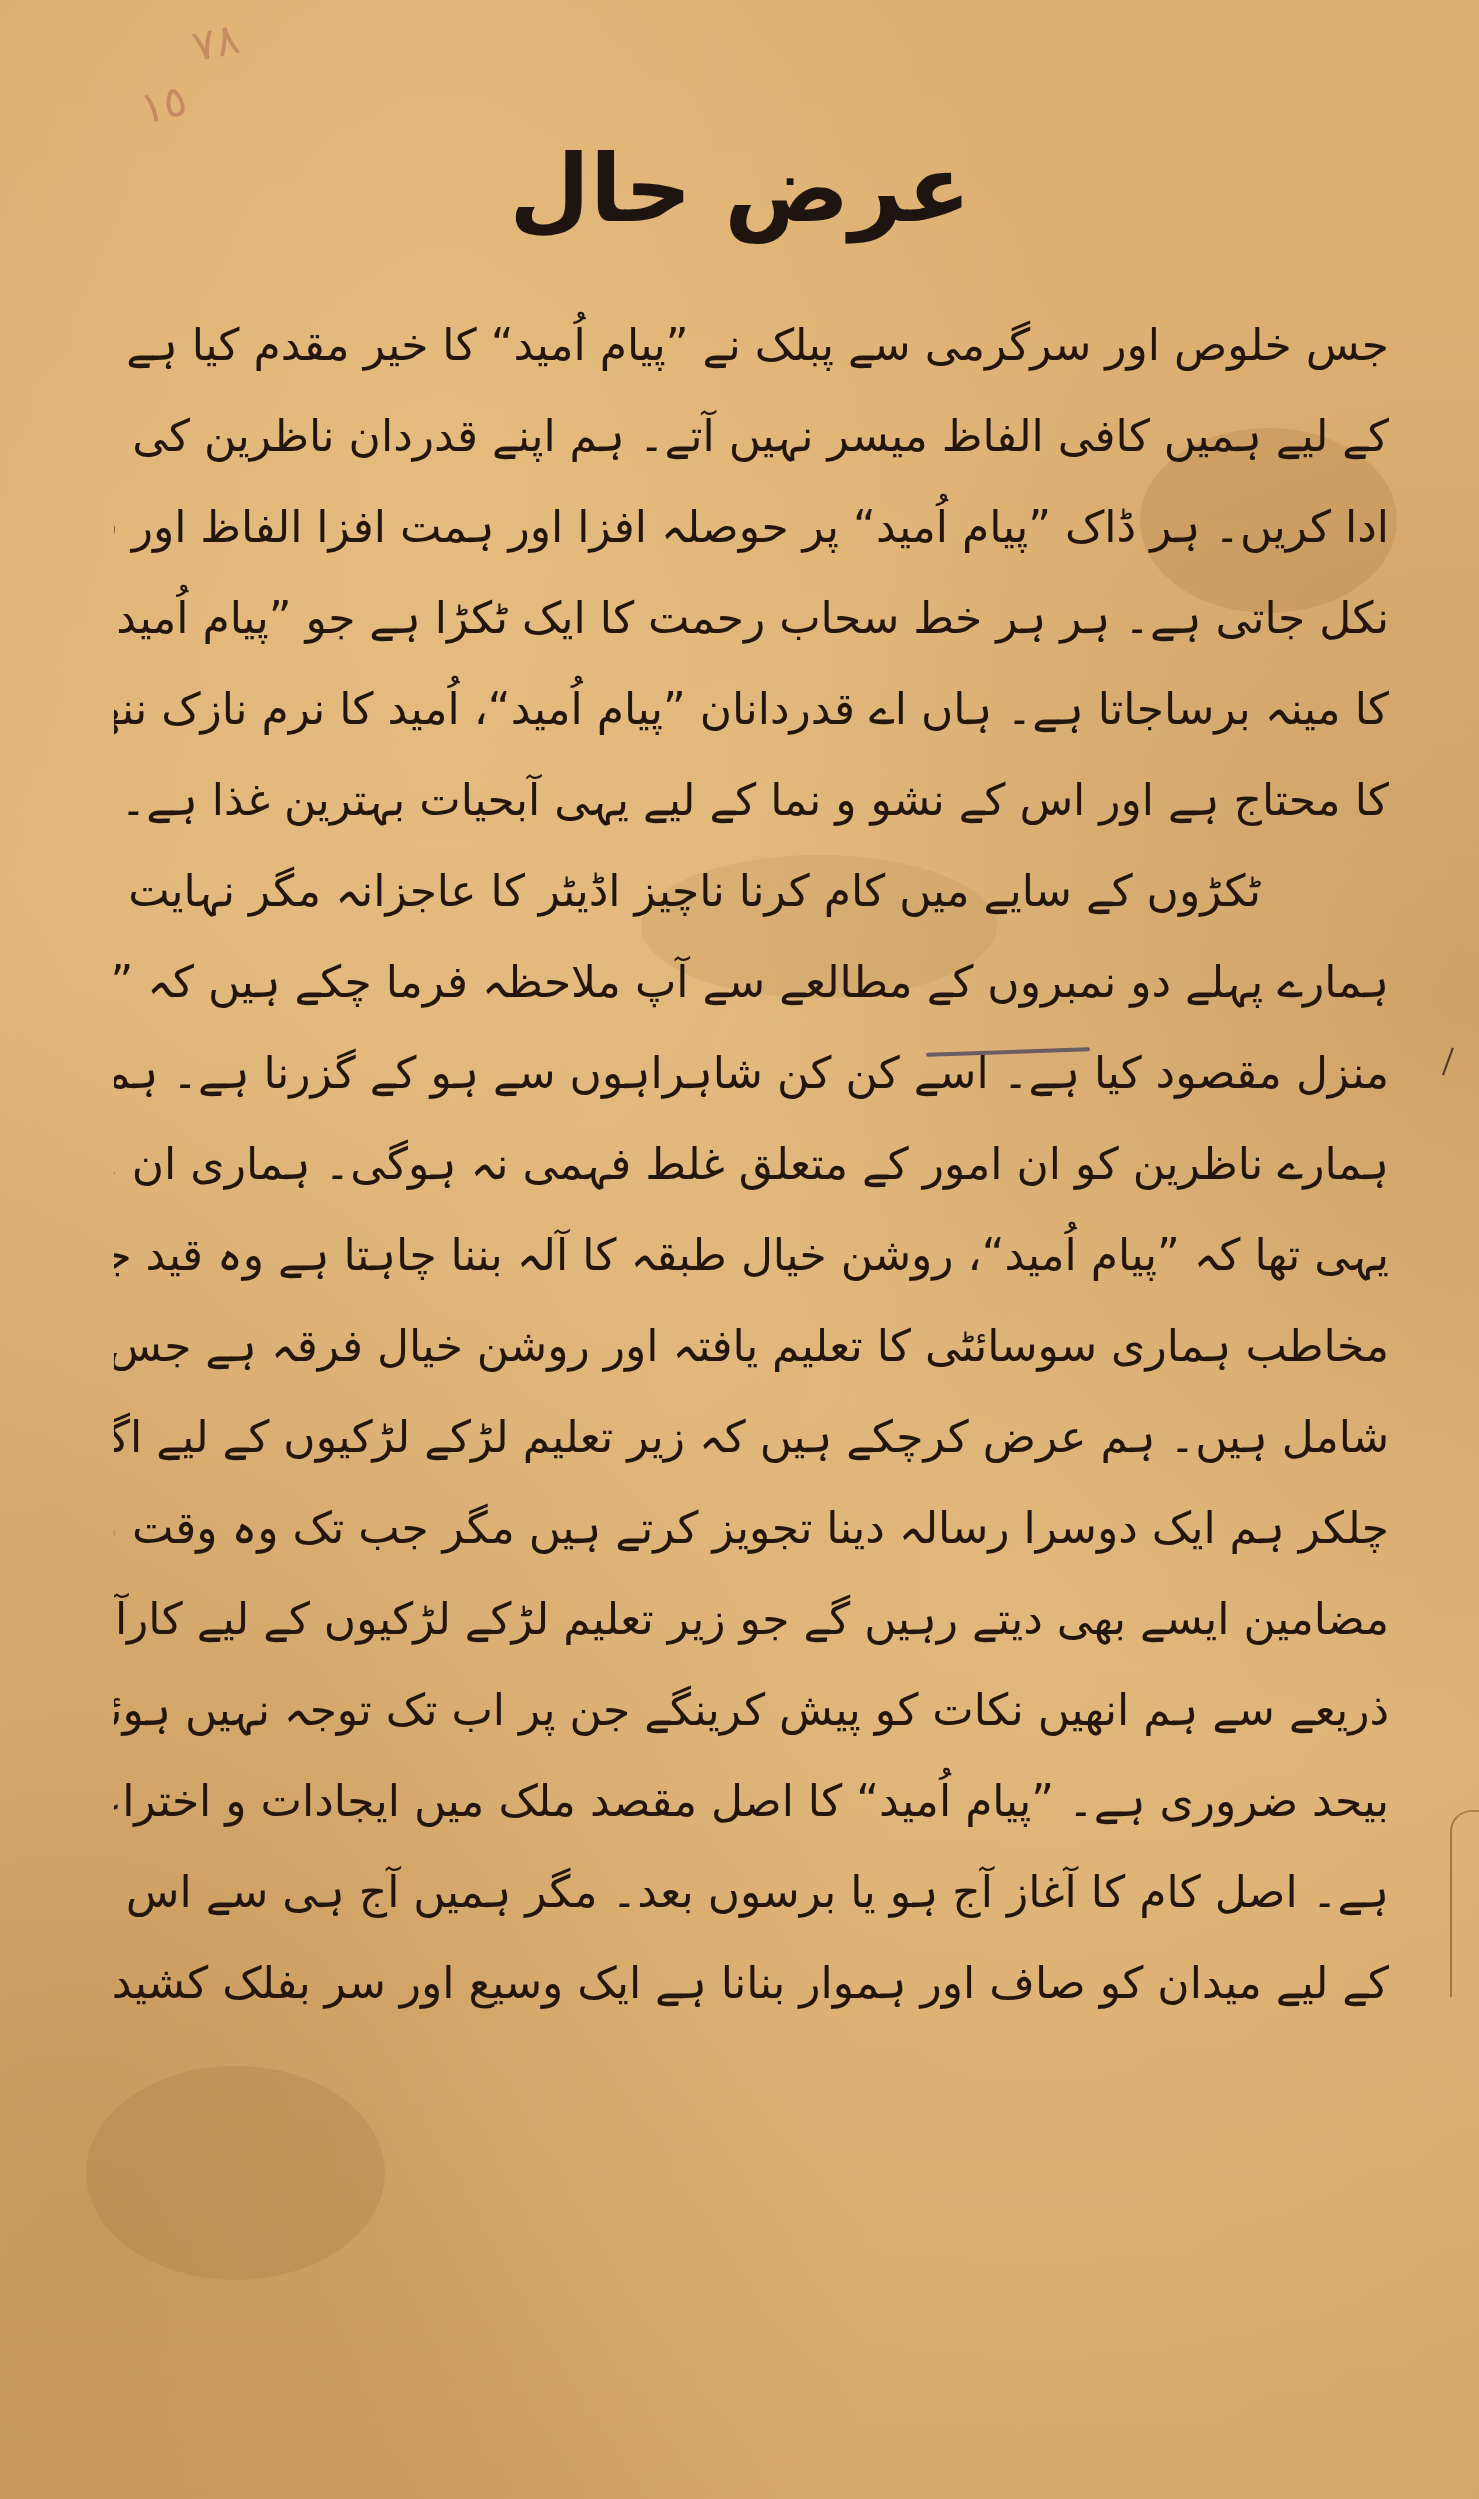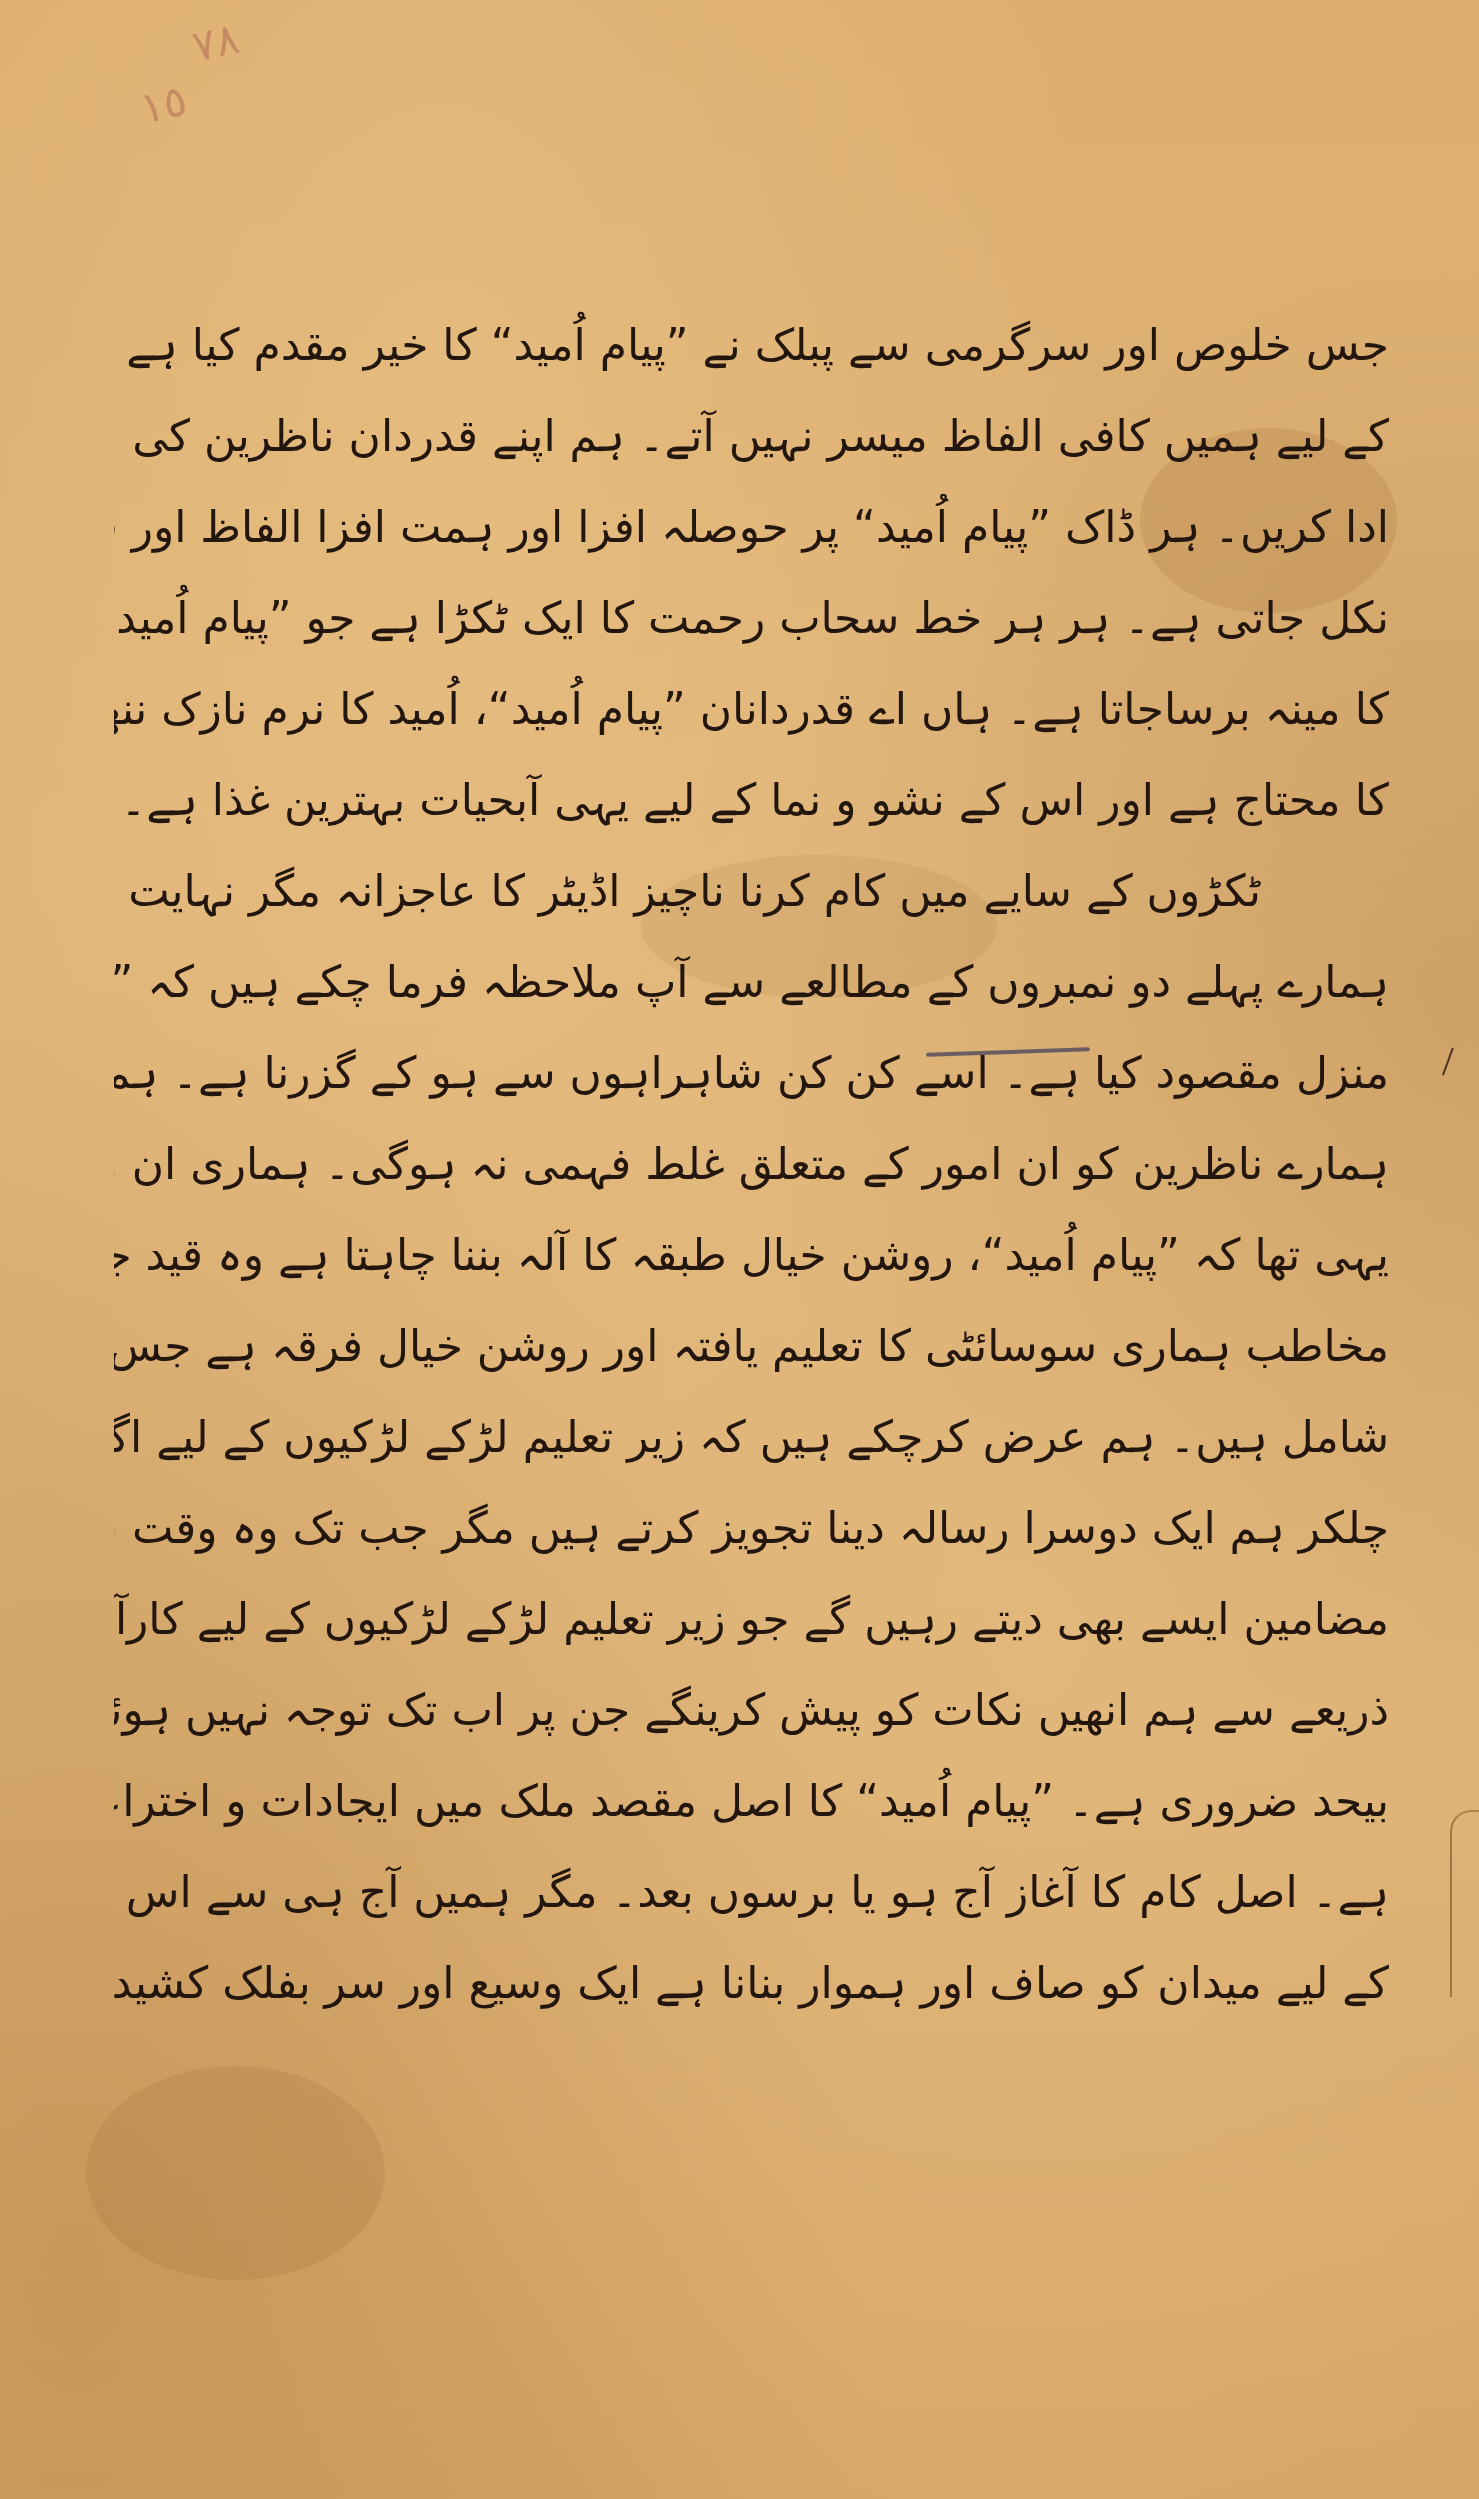--- a/index.html
+++ b/index.html
@@ -111,20 +111,21 @@
 
   <div class="stain" style="left:86px;top:2066px;width:299px;height:214px;"></div>
   <div class="stain" style="left:1140px;top:428px;width:257px;height:185px;"></div>
   <div class="stain" style="left:641px;top:855px;width:356px;height:143px;opacity:0.6;"></div>
 
   <div class="pencil-marks">
     <div>٧٨</div>
     <div>١٥</div>
   </div>
 
+  <div class="title">عرض حال</div>
 
   <div class="body-text">
     <div class="line">جس خلوص اور سرگرمی سے پبلک نے ”پیام اُمید“ کا خیر مقدم کیا ہے اس کا شکریہ ادا کرنے</div>
     <div class="line">کے لیے ہمیں کافی الفاظ میسر نہیں آتے۔ ہم اپنے قدردان ناظرین کی عنایات کا کہاں تک شکریہ</div>
     <div class="line">ادا کریں۔ ہر ڈاک ”پیام اُمید“ پر حوصلہ افزا اور ہمت افزا الفاظ اور فقرات کی بارش کرکے</div>
     <div class="line">نکل جاتی ہے۔ ہر ہر خط سحاب رحمت کا ایک ٹکڑا ہے جو ”پیام اُمید“ کے سر پر ان قطرات آبحیات</div>
     <div class="line">کا مینہ برساجاتا ہے۔ ہاں اے قدردانان ”پیام اُمید“، اُمید کا نرم نازک ننھا سا پودا ایسی ہی غذا</div>
     <div class="line">کا محتاج ہے اور اس کے نشو و نما کے لیے یہی آبحیات بہترین غذا ہے۔ ان سحاب رحمت کے</div>
     <div class="line short">ٹکڑوں کے سایے میں کام کرنا ناچیز اڈیٹر کا عاجزانہ مگر نہایت ہی خوشگوار فرض ہے۔</div>
     <div class="line">ہمارے پہلے دو نمبروں کے مطالعے سے آپ ملاحظہ فرما چکے ہیں کہ ”پیام اُمید“ کی</div>

